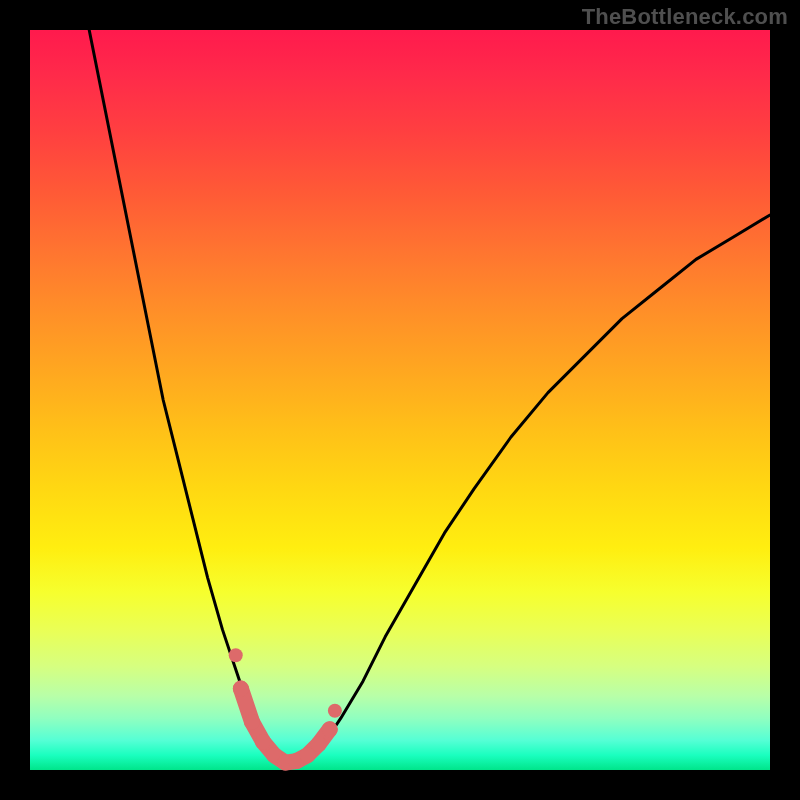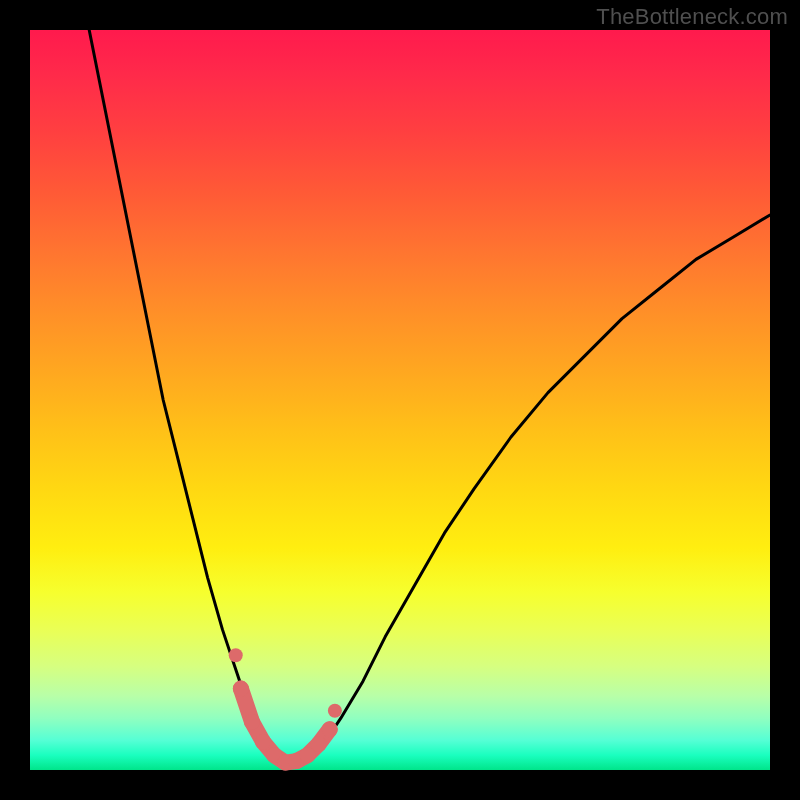--- a/index.html
+++ b/index.html
@@ -45,21 +45,21 @@
       #00e58a 100%
     );
   }
   .watermark {
     position: absolute;
     top: 4px;
     right: 12px;
     color: #4f4f4f;
     font-size: 22px;
     letter-spacing: 0.2px;
-    font-weight: 400;
+    font-weight: 700;
     user-select: none;
   }
   svg.curve-layer {
     position: absolute;
     left: 0;
     top: 0;
     width: 740px;
     height: 740px;
     overflow: visible;
   }

